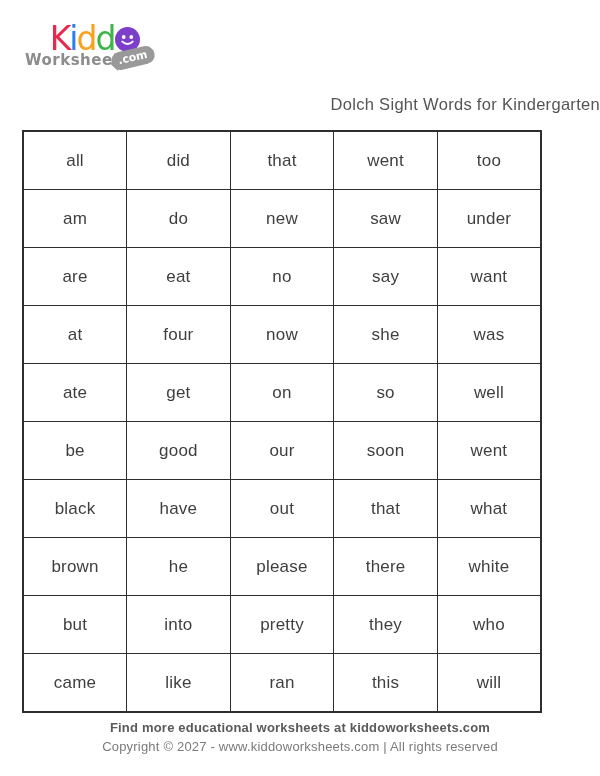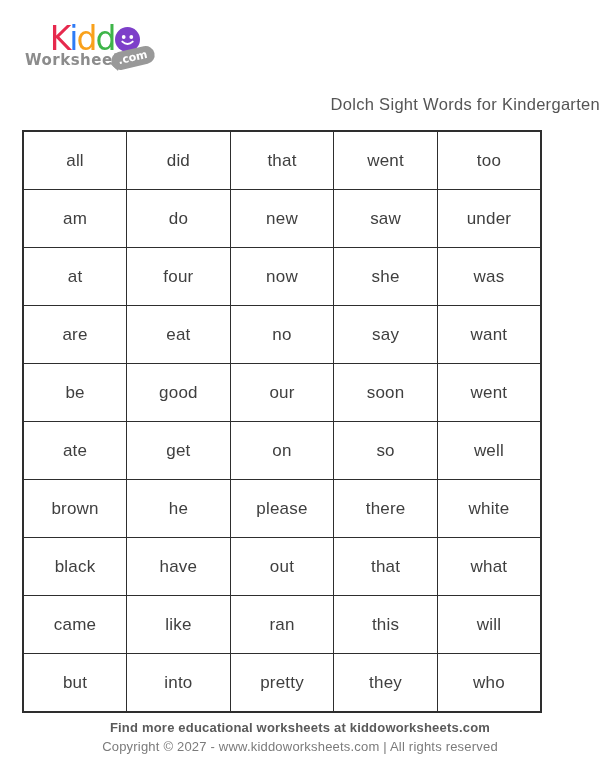--- a/index.html
+++ b/index.html
@@ -175,74 +175,74 @@
           <td>too</td>
         </tr>
         <tr>
           <td>am</td>
           <td>do</td>
           <td>new</td>
           <td>saw</td>
           <td>under</td>
         </tr>
         <tr>
+          <td>are</td>
+          <td>eat</td>
+          <td>no</td>
+          <td>say</td>
+          <td>want</td>
+        </tr>
+        <tr>
           <td>at</td>
           <td>four</td>
           <td>now</td>
           <td>she</td>
           <td>was</td>
         </tr>
         <tr>
-          <td>are</td>
-          <td>eat</td>
-          <td>no</td>
-          <td>say</td>
-          <td>want</td>
+          <td>ate</td>
+          <td>get</td>
+          <td>on</td>
+          <td>so</td>
+          <td>well</td>
         </tr>
         <tr>
           <td>be</td>
           <td>good</td>
           <td>our</td>
           <td>soon</td>
           <td>went</td>
         </tr>
         <tr>
-          <td>ate</td>
-          <td>get</td>
-          <td>on</td>
-          <td>so</td>
-          <td>well</td>
+          <td>black</td>
+          <td>have</td>
+          <td>out</td>
+          <td>that</td>
+          <td>what</td>
         </tr>
         <tr>
           <td>brown</td>
           <td>he</td>
           <td>please</td>
           <td>there</td>
           <td>white</td>
         </tr>
         <tr>
-          <td>black</td>
-          <td>have</td>
-          <td>out</td>
-          <td>that</td>
-          <td>what</td>
+          <td>but</td>
+          <td>into</td>
+          <td>pretty</td>
+          <td>they</td>
+          <td>who</td>
         </tr>
         <tr>
           <td>came</td>
           <td>like</td>
           <td>ran</td>
           <td>this</td>
           <td>will</td>
         </tr>
-        <tr>
-          <td>but</td>
-          <td>into</td>
-          <td>pretty</td>
-          <td>they</td>
-          <td>who</td>
-        </tr>
       </tbody>
   </table>
 
   <div class="footer-line1">Find more educational worksheets at kiddoworksheets.com</div>
   <div class="footer-line2">Copyright © 2027 - www.kiddoworksheets.com  |  All rights reserved</div>
 
 </div>
 
 </body></html>

